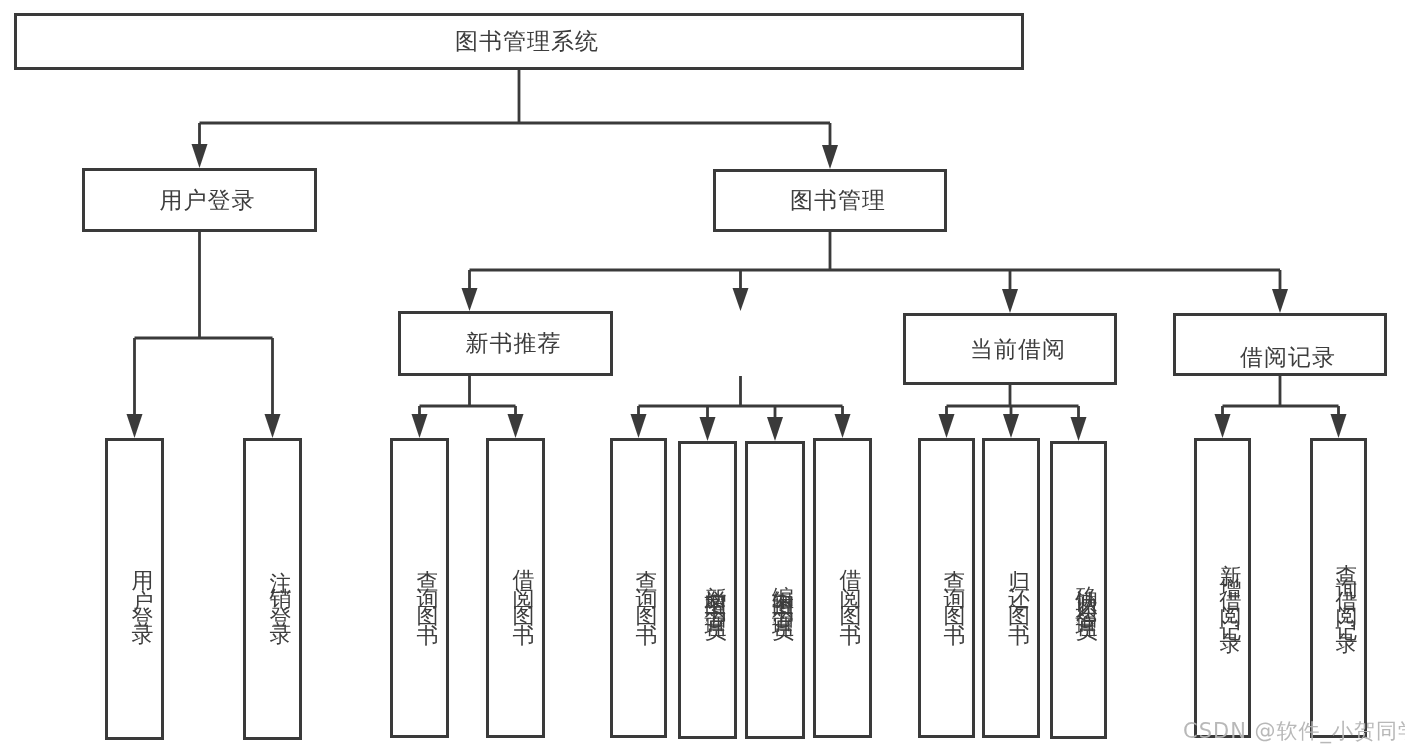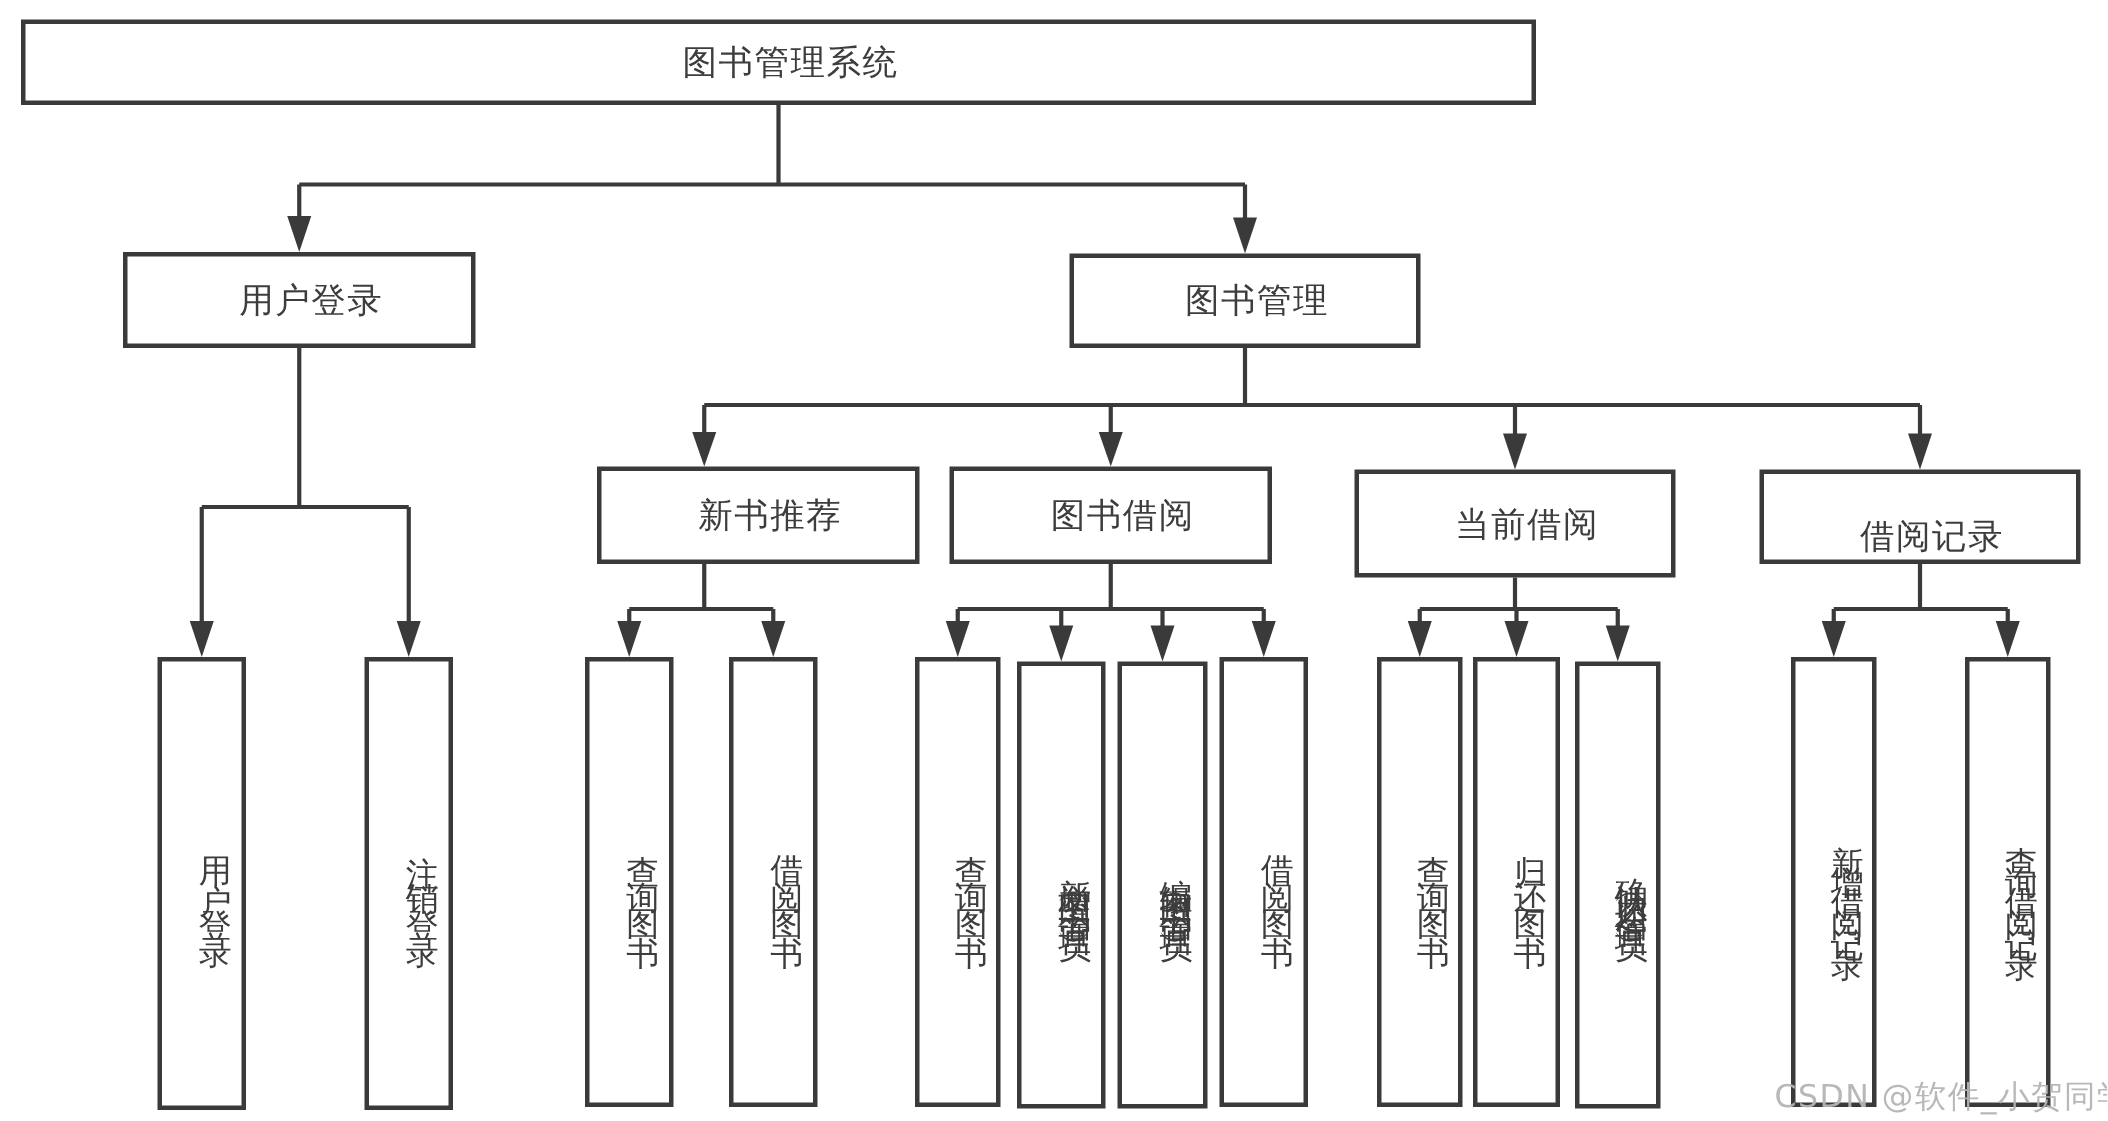--- a/index.html
+++ b/index.html
@@ -104,23 +104,20 @@
   <div class="node" style="left:82px;top:168px;width:235px;height:64px;">
     <span class="lbl">用户登录</span>
   </div>
   <div class="node" style="left:713px;top:169px;width:234px;height:63px;">
     <span class="lbl">图书管理</span>
   </div>
 
   <div class="node" style="left:362px;top:311px;width:215px;height:65px;margin-left:36px;">
     <span class="lbl">新书推荐</span>
   </div>
-  <div class="node" style="left:633px;top:311px;width:215px;height:65px;">
-    <span class="lbl">图书借阅</span>
-  </div>
   <div class="node" style="left:903px;top:313px;width:214px;height:72px;">
     <span class="lbl">当前借阅</span>
   </div>
   <div class="node" style="left:1173px;top:313px;width:214px;height:63px;align-items:flex-end;">
     <span class="lbl">借阅记录</span>
   </div>
 
   <div class="node v sp18" style="left:105px;top:438px;width:59px;height:302px;">
     <span class="lbl">用户登录</span>
   </div>

